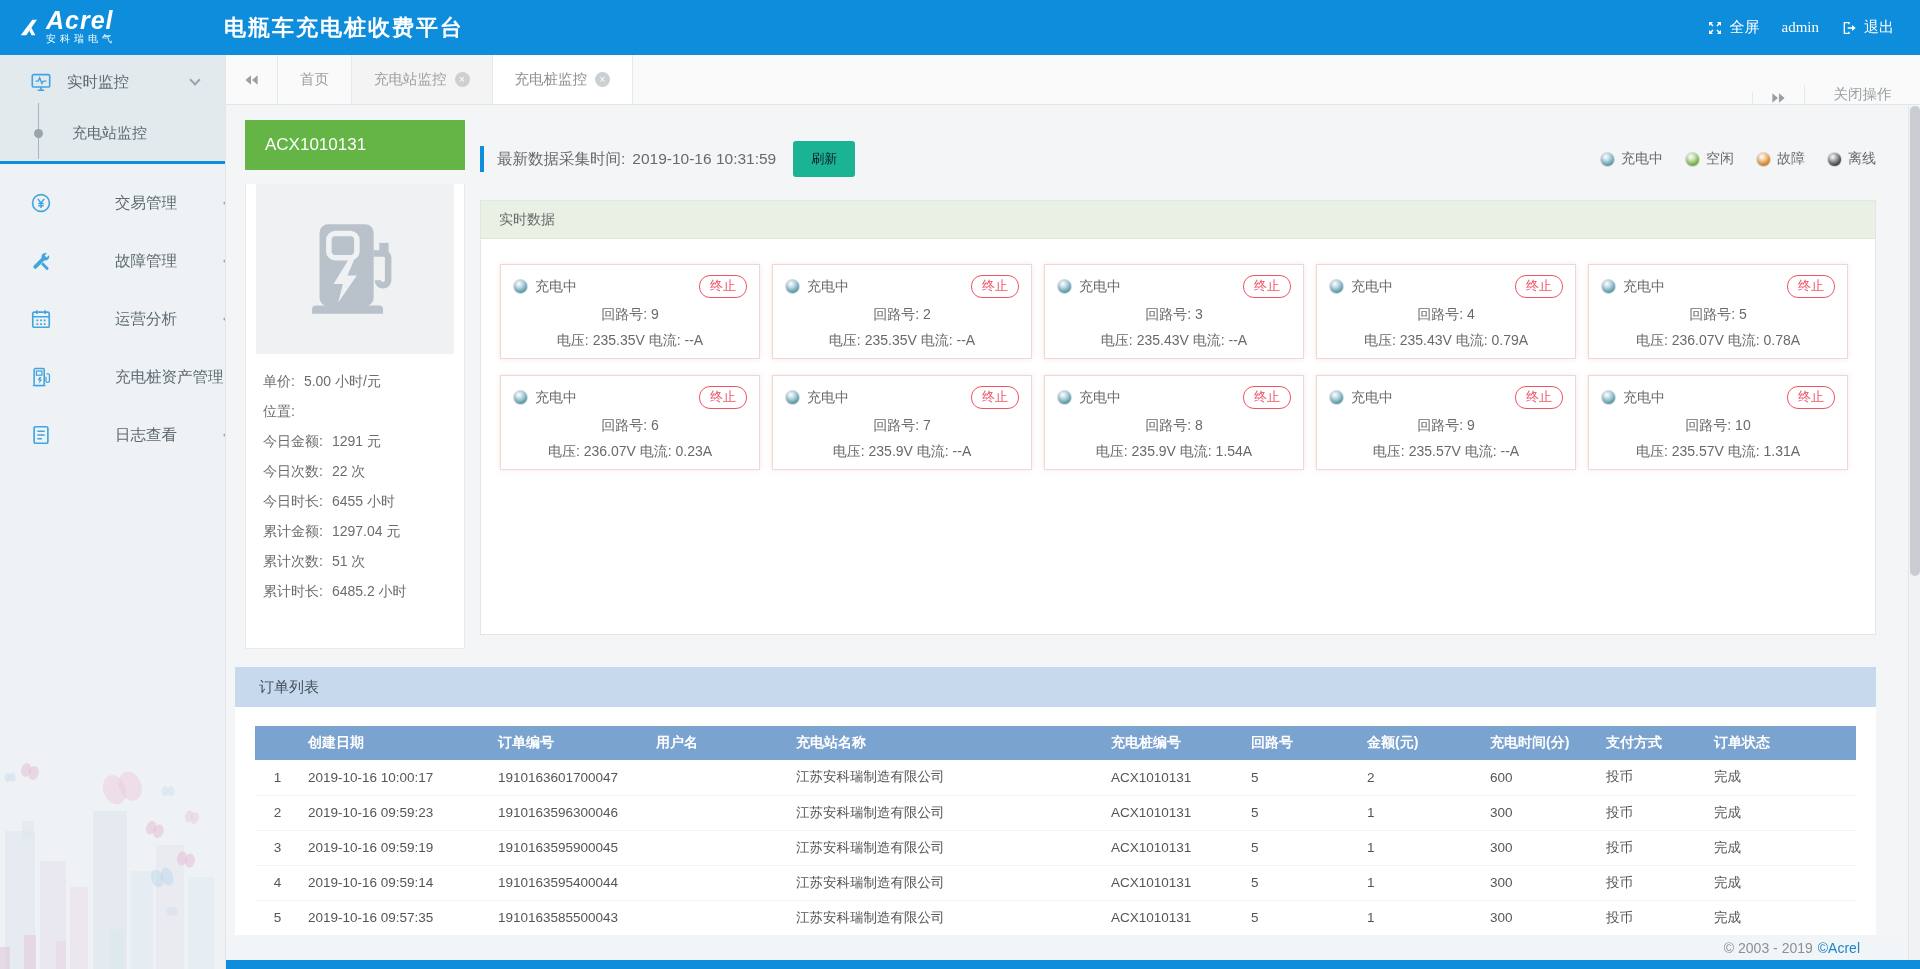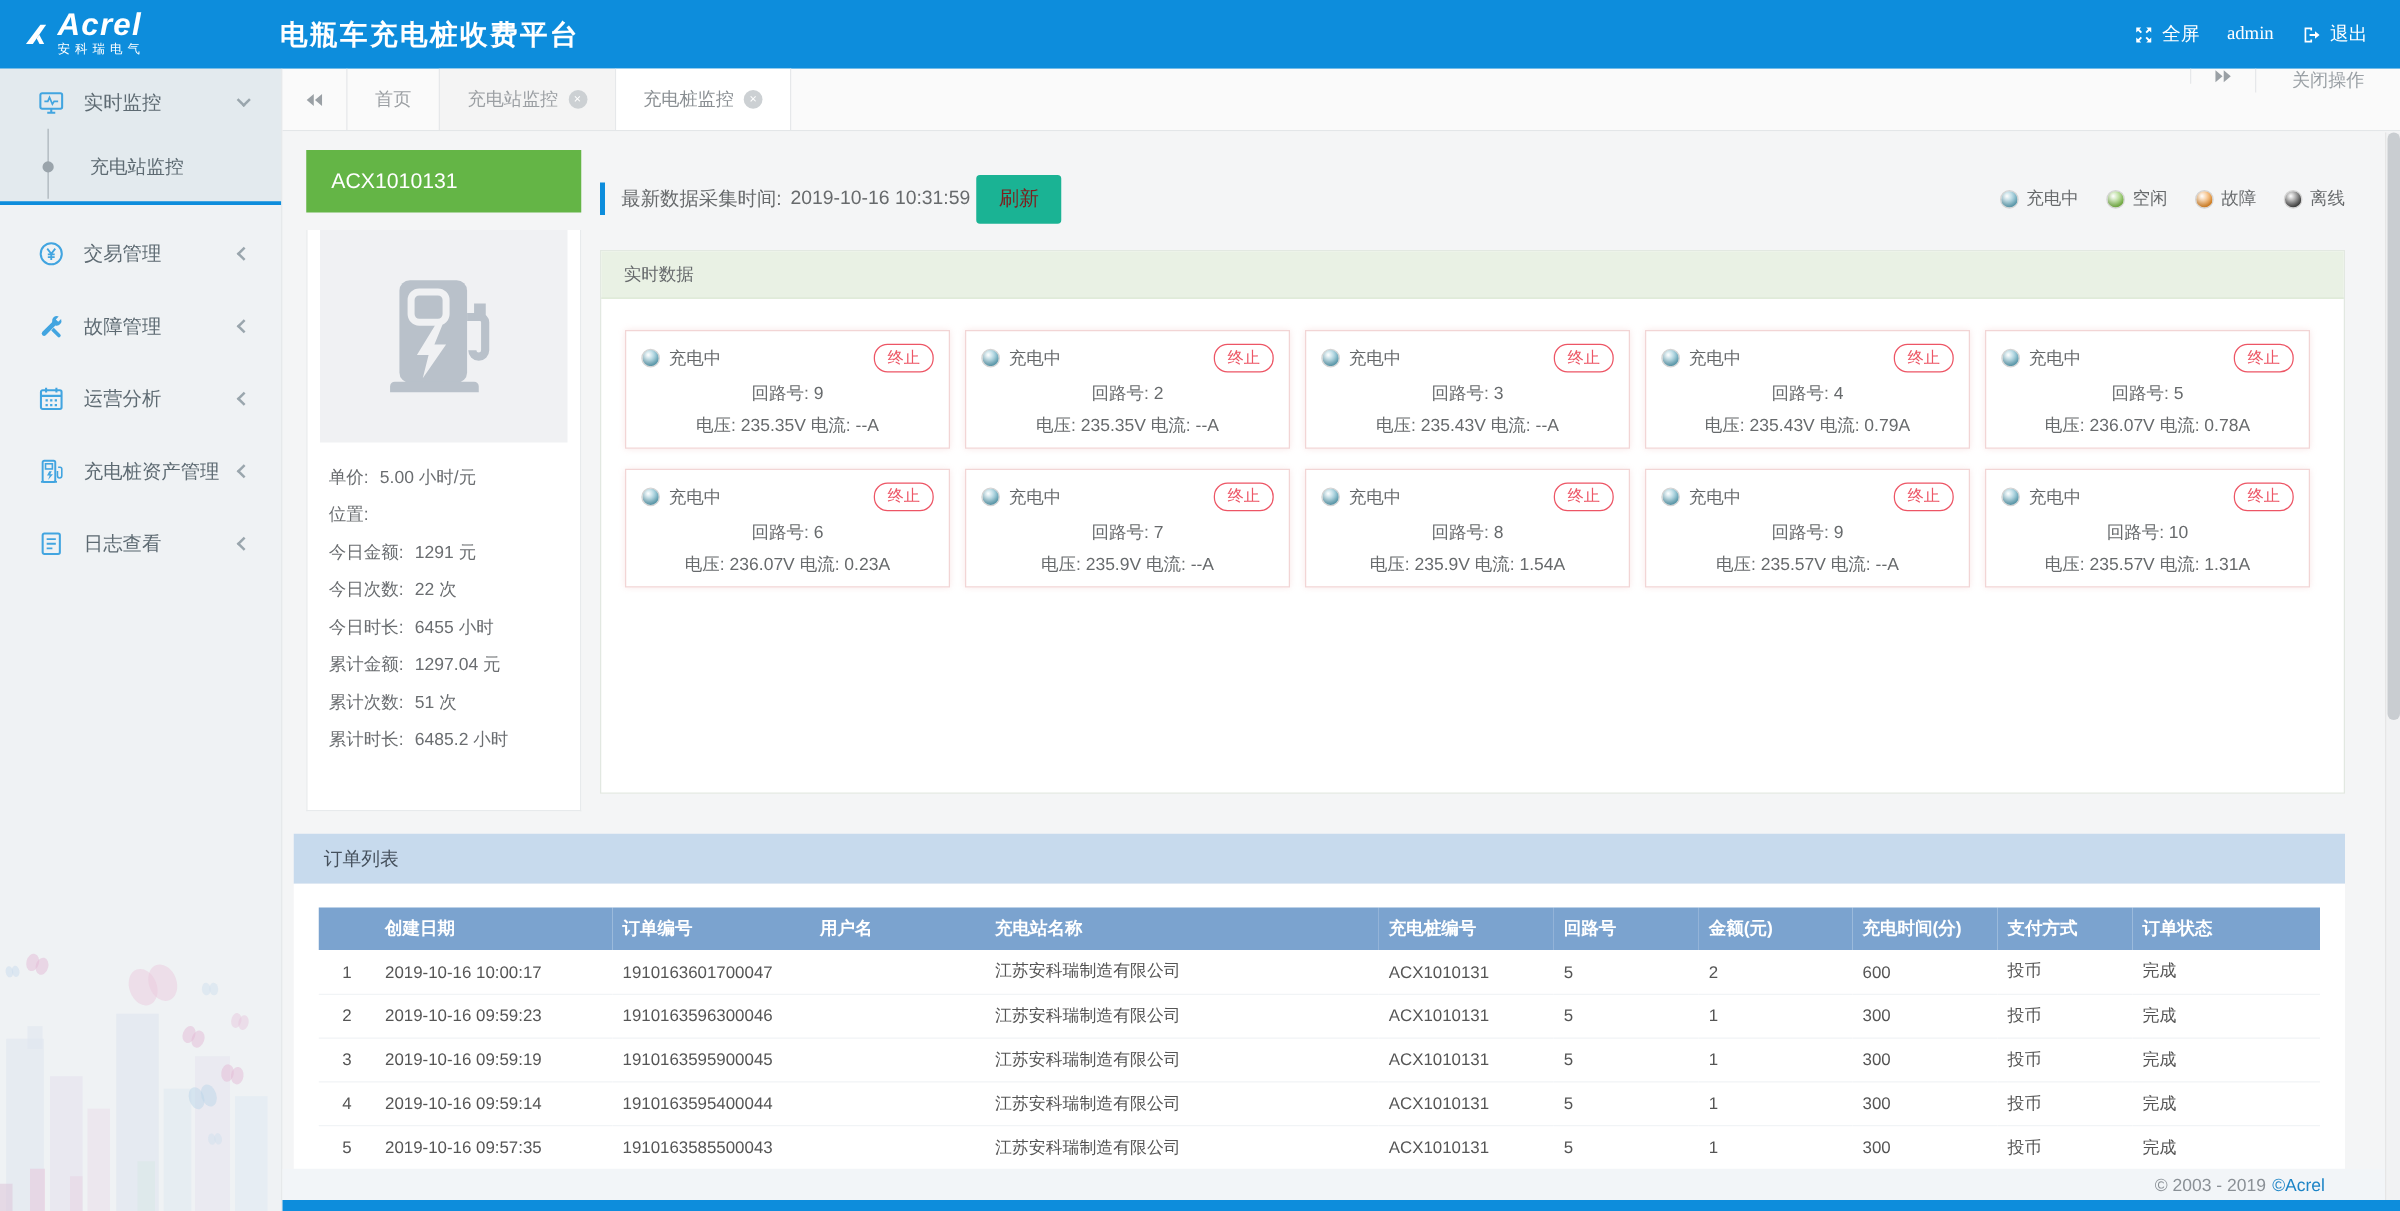--- a/index.html
+++ b/index.html
@@ -17,21 +17,21 @@
   .app-title { font-size:22px; font-weight:bold; letter-spacing:2px; margin-left:6px; }
   .header-right { margin-left:auto; display:flex; align-items:center; gap:22px; font-size:15px; }
   .hr-item { display:flex; align-items:center; gap:7px; cursor:pointer;font-family:Liberation Serif, serif; }
   .hr-item svg { width:16px; height:16px; }
 
   
   .sidebar { position:absolute; top:55px; left:0; width:226px; bottom:0;
     background:#eff2f4; border-right:1px solid #e3e6e8; overflow:hidden; }
   .menu-group.expanded { background:#e3eaee; border-bottom:3px solid var(--accent,#0d8ddc); margin-bottom:10px; }
   .menu-item { height:54px; display:flex; align-items:center; padding:0 26px 0 30px; font-size:15.5px; color:#5d6a72; cursor:pointer; }
-  .menu-group:not(.expanded) .menu-item { height:58px; }
+  .menu-group:not(.expanded) .menu-item { height:58px;gap:48px; }
   .mi-icon { width:22px; height:22px; margin-right:15px; color:#42a5e0; flex:none; }
   .mi-icon svg { width:100%; height:100%; }
   .mi-label { flex:1; white-space:nowrap; }
   .mi-caret { width:8px; height:8px; border-left:2px solid #9aa6ad; border-bottom:2px solid #9aa6ad; flex:none; }
   .mi-caret.left { transform:rotate(45deg); }
   .mi-caret.down { transform:rotate(-45deg); margin-top:-4px; }
   .submenu { position:relative; padding-bottom:4px; }
   .submenu-item { height:48px; display:flex; align-items:center; padding-left:72px; font-size:15px; color:#5d6a72; position:relative; cursor:pointer; }
   .submenu:before { content:""; position:absolute; left:38px; top:-6px; bottom:2px; width:1px; background:#aab3b9; }
   .tree-dot { position:absolute; left:34px; top:50%; margin-top:-4.5px; width:9px; height:9px; border-radius:50%; background:#9aa4ab; }
@@ -43,21 +43,21 @@
   .tab-nav { width:52px; display:flex; align-items:center; justify-content:center; color:#9aa0a5; border-right:1px solid #e6e8ea; cursor:pointer; }
   .tab-nav.right { border-right:none; border-left:1px solid #e6e8ea; }
   .tab-nav svg { width:17px; height:12px; }
   .tabs { display:flex; }
   .tab { display:flex; align-items:center; gap:8px; padding:0 22px; font-size:14.5px; color:#9b9fa3;
     border-right:1px solid #e6e8ea; background:#f4f4f4; cursor:pointer; }
   .tab.active { background:#fff; color:#8a8f93; }
   .tab:first-child { background:transparent; }
   .tab-close { width:15px; height:15px; border-radius:50%; background:#ccd0d3; color:#fff; font-size:10px;
     display:flex; align-items:center; justify-content:center; line-height:1; }
-  .tab-right { margin-left:auto; display:flex; align-items:flex-start; }
+  .tab-right { margin-left:auto; display:flex; align-items:flex-end; }
   .close-ops { width:116px; display:flex; align-items:center; justify-content:center; font-size:14.5px; color:#9aa0a5;
     border-left:1px solid #e6e8ea; cursor:pointer; }
 
   
   .main { position:absolute; top:105px; left:226px; right:0; bottom:0; background:#f4f5f6; }
 
   
   .device-panel { position:absolute; left:19px; top:15px; width:220px; }
   .device-header { height:50px; background:var(--panel-green,#64b546); color:#fff; font-size:17px;
     display:flex; align-items:center; padding-left:20px; }
@@ -66,22 +66,22 @@
   .device-icon-box svg { width:112px; height:112px; }
   .device-stats { list-style:none; padding:0 17px; }
   .stat-row { height:30px; line-height:30px; font-size:14px; color:#6a6d70; white-space:nowrap; }
   .stat-label { margin-right:9px; }
 
   
   .monitor-topbar { position:absolute; left:254px; top:36px; right:44px; height:36px; display:flex; align-items:center; }
   .vbar { width:4px; height:26px; background:var(--accent,#0d8ddc); margin-right:13px; }
   .collect-label, .collect-time { font-size:15.5px; color:#676a6c; }
   .collect-time { margin-left:7px; }
-  .refresh-btn { margin-left:5px; background:var(--refresh-teal,#1ab394); border:none; color:#7f1d1d;
-    font-size:16px; padding:9px 18px; border-radius:3px; cursor:pointer; font-family:inherit; }
+  .refresh-btn { margin-left:17px; background:var(--refresh-teal,#1ab394); border:none; color:#0f172a;
+    font-size:13px; padding:9px 18px; border-radius:3px; cursor:pointer; font-family:inherit; }
   .legend { margin-left:auto; display:flex; align-items:center; gap:22px; }
   .legend-item { display:flex; align-items:center; gap:6px; font-size:14px; color:#676a6c; }
   .ball { width:15px; height:15px; border-radius:50%; border:1px solid #d4d4d4;
     box-shadow:inset 0 -3px 4px rgba(0,0,0,.18); flex:none; }
 
   
   .rt-panel { position:absolute; left:254px; top:95px; right:44px; height:435px;
     background:#fff; border:1px solid #e2e8e1; }
   .rt-header { height:38px; background:#e9f1e4; border-bottom:1px solid #dbe7d4;
     display:flex; align-items:center; padding-left:18px; font-size:14px; color:#676a6c; }

